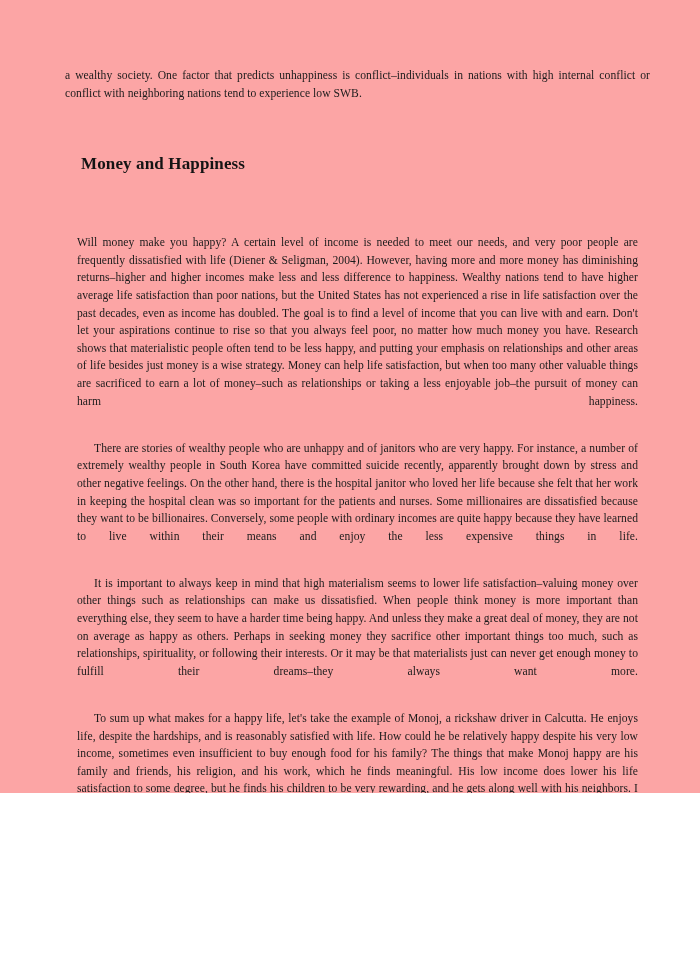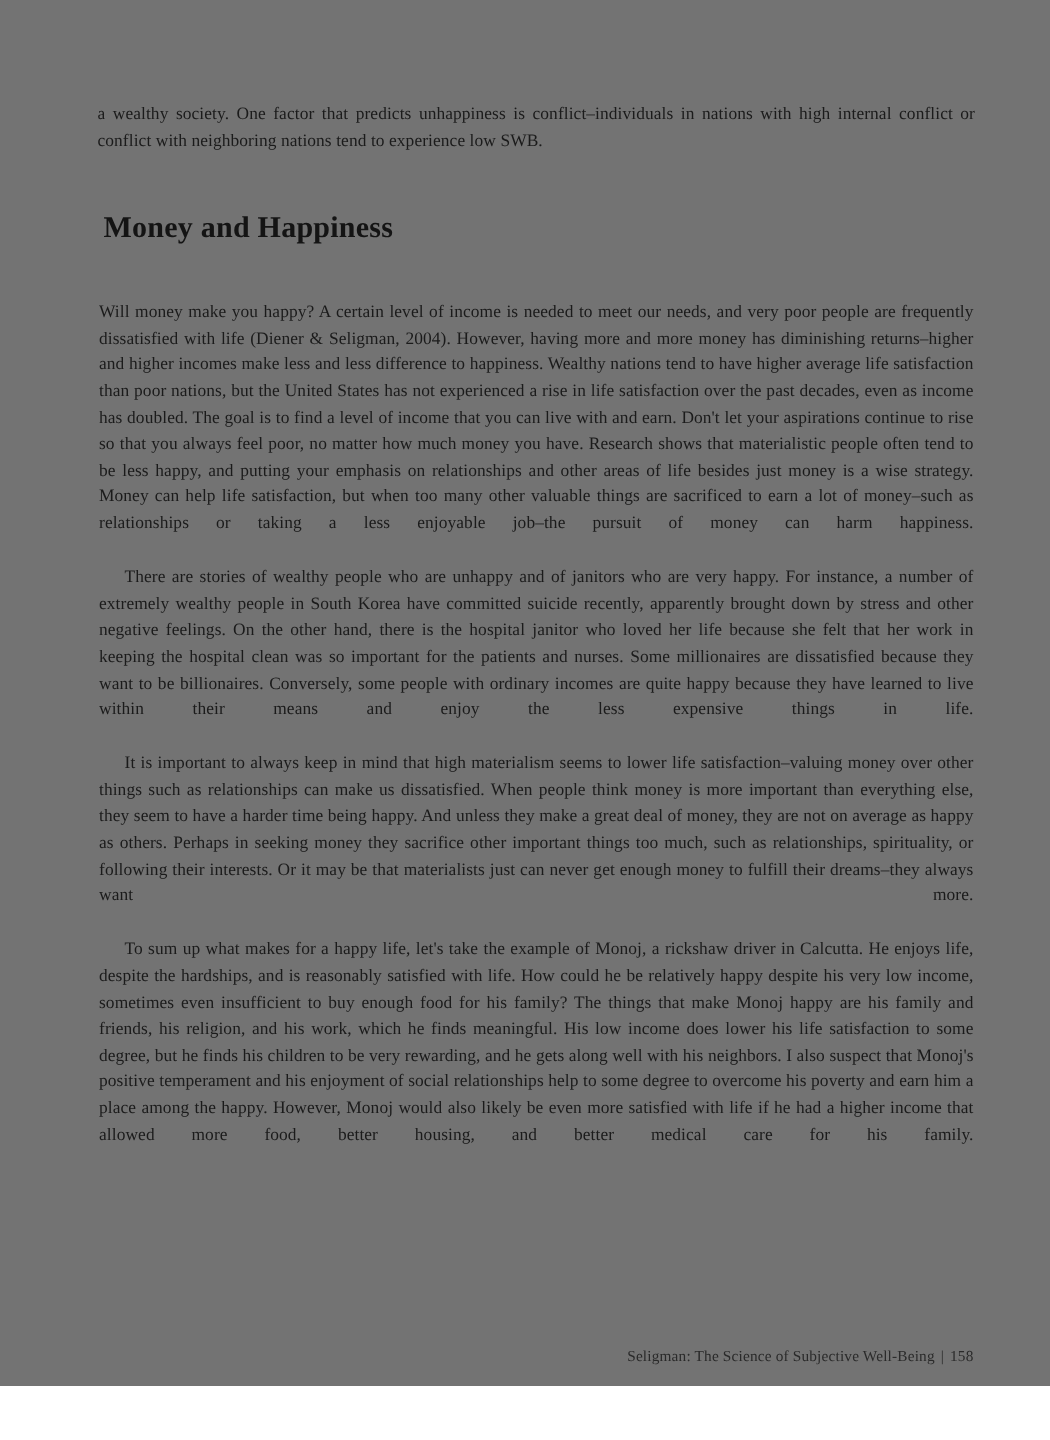--- a/index.html
+++ b/index.html
@@ -5,22 +5,22 @@
 <style>
   html, body {
     margin: 0;
     padding: 0;
     background: #ffffff;
   }
 
   .page {
     position: relative;
     width: 700px;
-    height: 924px;
-    background: #737373;
+    height: 793px;
+    background: #fca5a5;
     overflow: hidden;
     font-family: "Liberation Serif", "DejaVu Serif", serif;
     color: #1b1b1b;
     text-decoration: underline;
     -webkit-font-smoothing: antialiased;
   }
 
   .content {
     position: absolute;
     left: 65px;
@@ -36,37 +36,37 @@
     line-height: 17.6px;
     text-align: justify;
     text-indent: 0;
     letter-spacing: 0.005em;
     -webkit-hyphens: none;
     hyphens: none;
   }
 
   
   .section-heading {
-    margin: 4px;
+    margin: 16px;
     padding-top: 36px;
-    font-size: 20px;
+    font-size: 17px;
     font-weight: 700;
     line-height: 20px;
     letter-spacing: 0.008em;
     color: #141414;
     text-align: left;
   }
 
   
   .body-block {
     padding-top: 32px;
   }
 
   .para {
-    margin: 1px;
+    margin: 12px;
     font-size: 11.6px;
     line-height: 17.6px;
     text-align: justify;
     text-indent: 17px;
     letter-spacing: 0.005em;
     -webkit-hyphens: none;
     hyphens: none;
   }
 
   .para.first {

